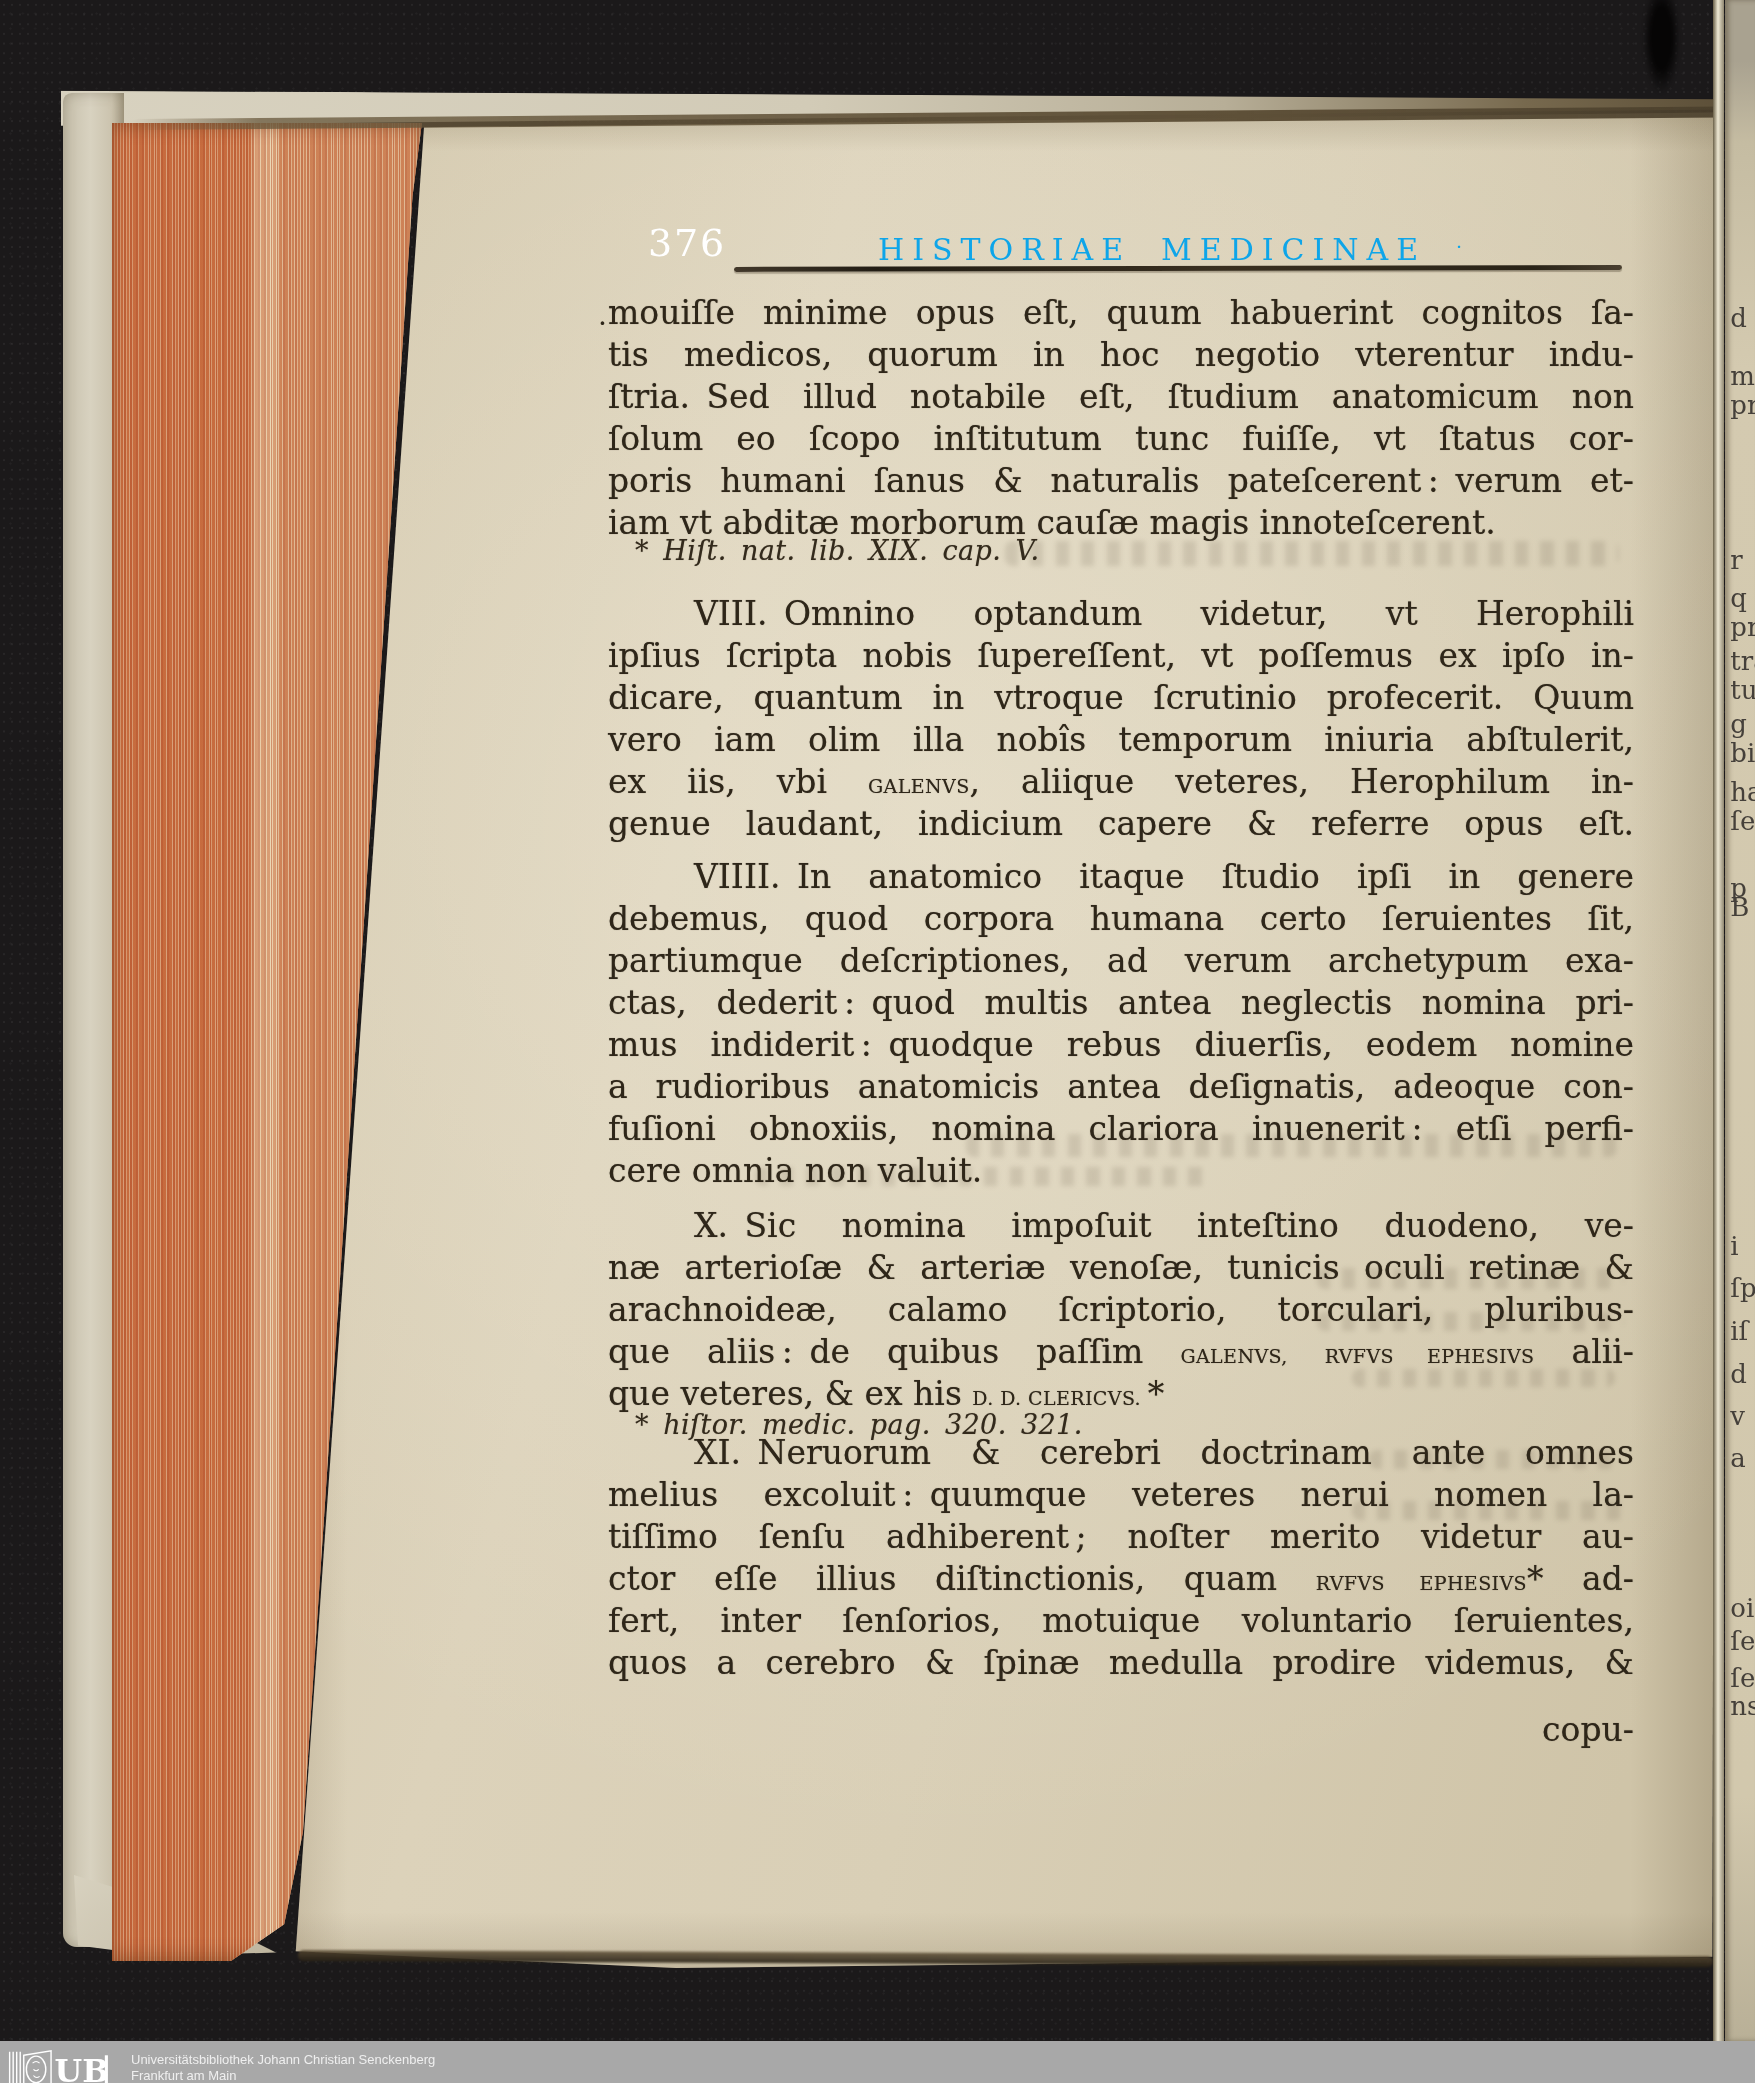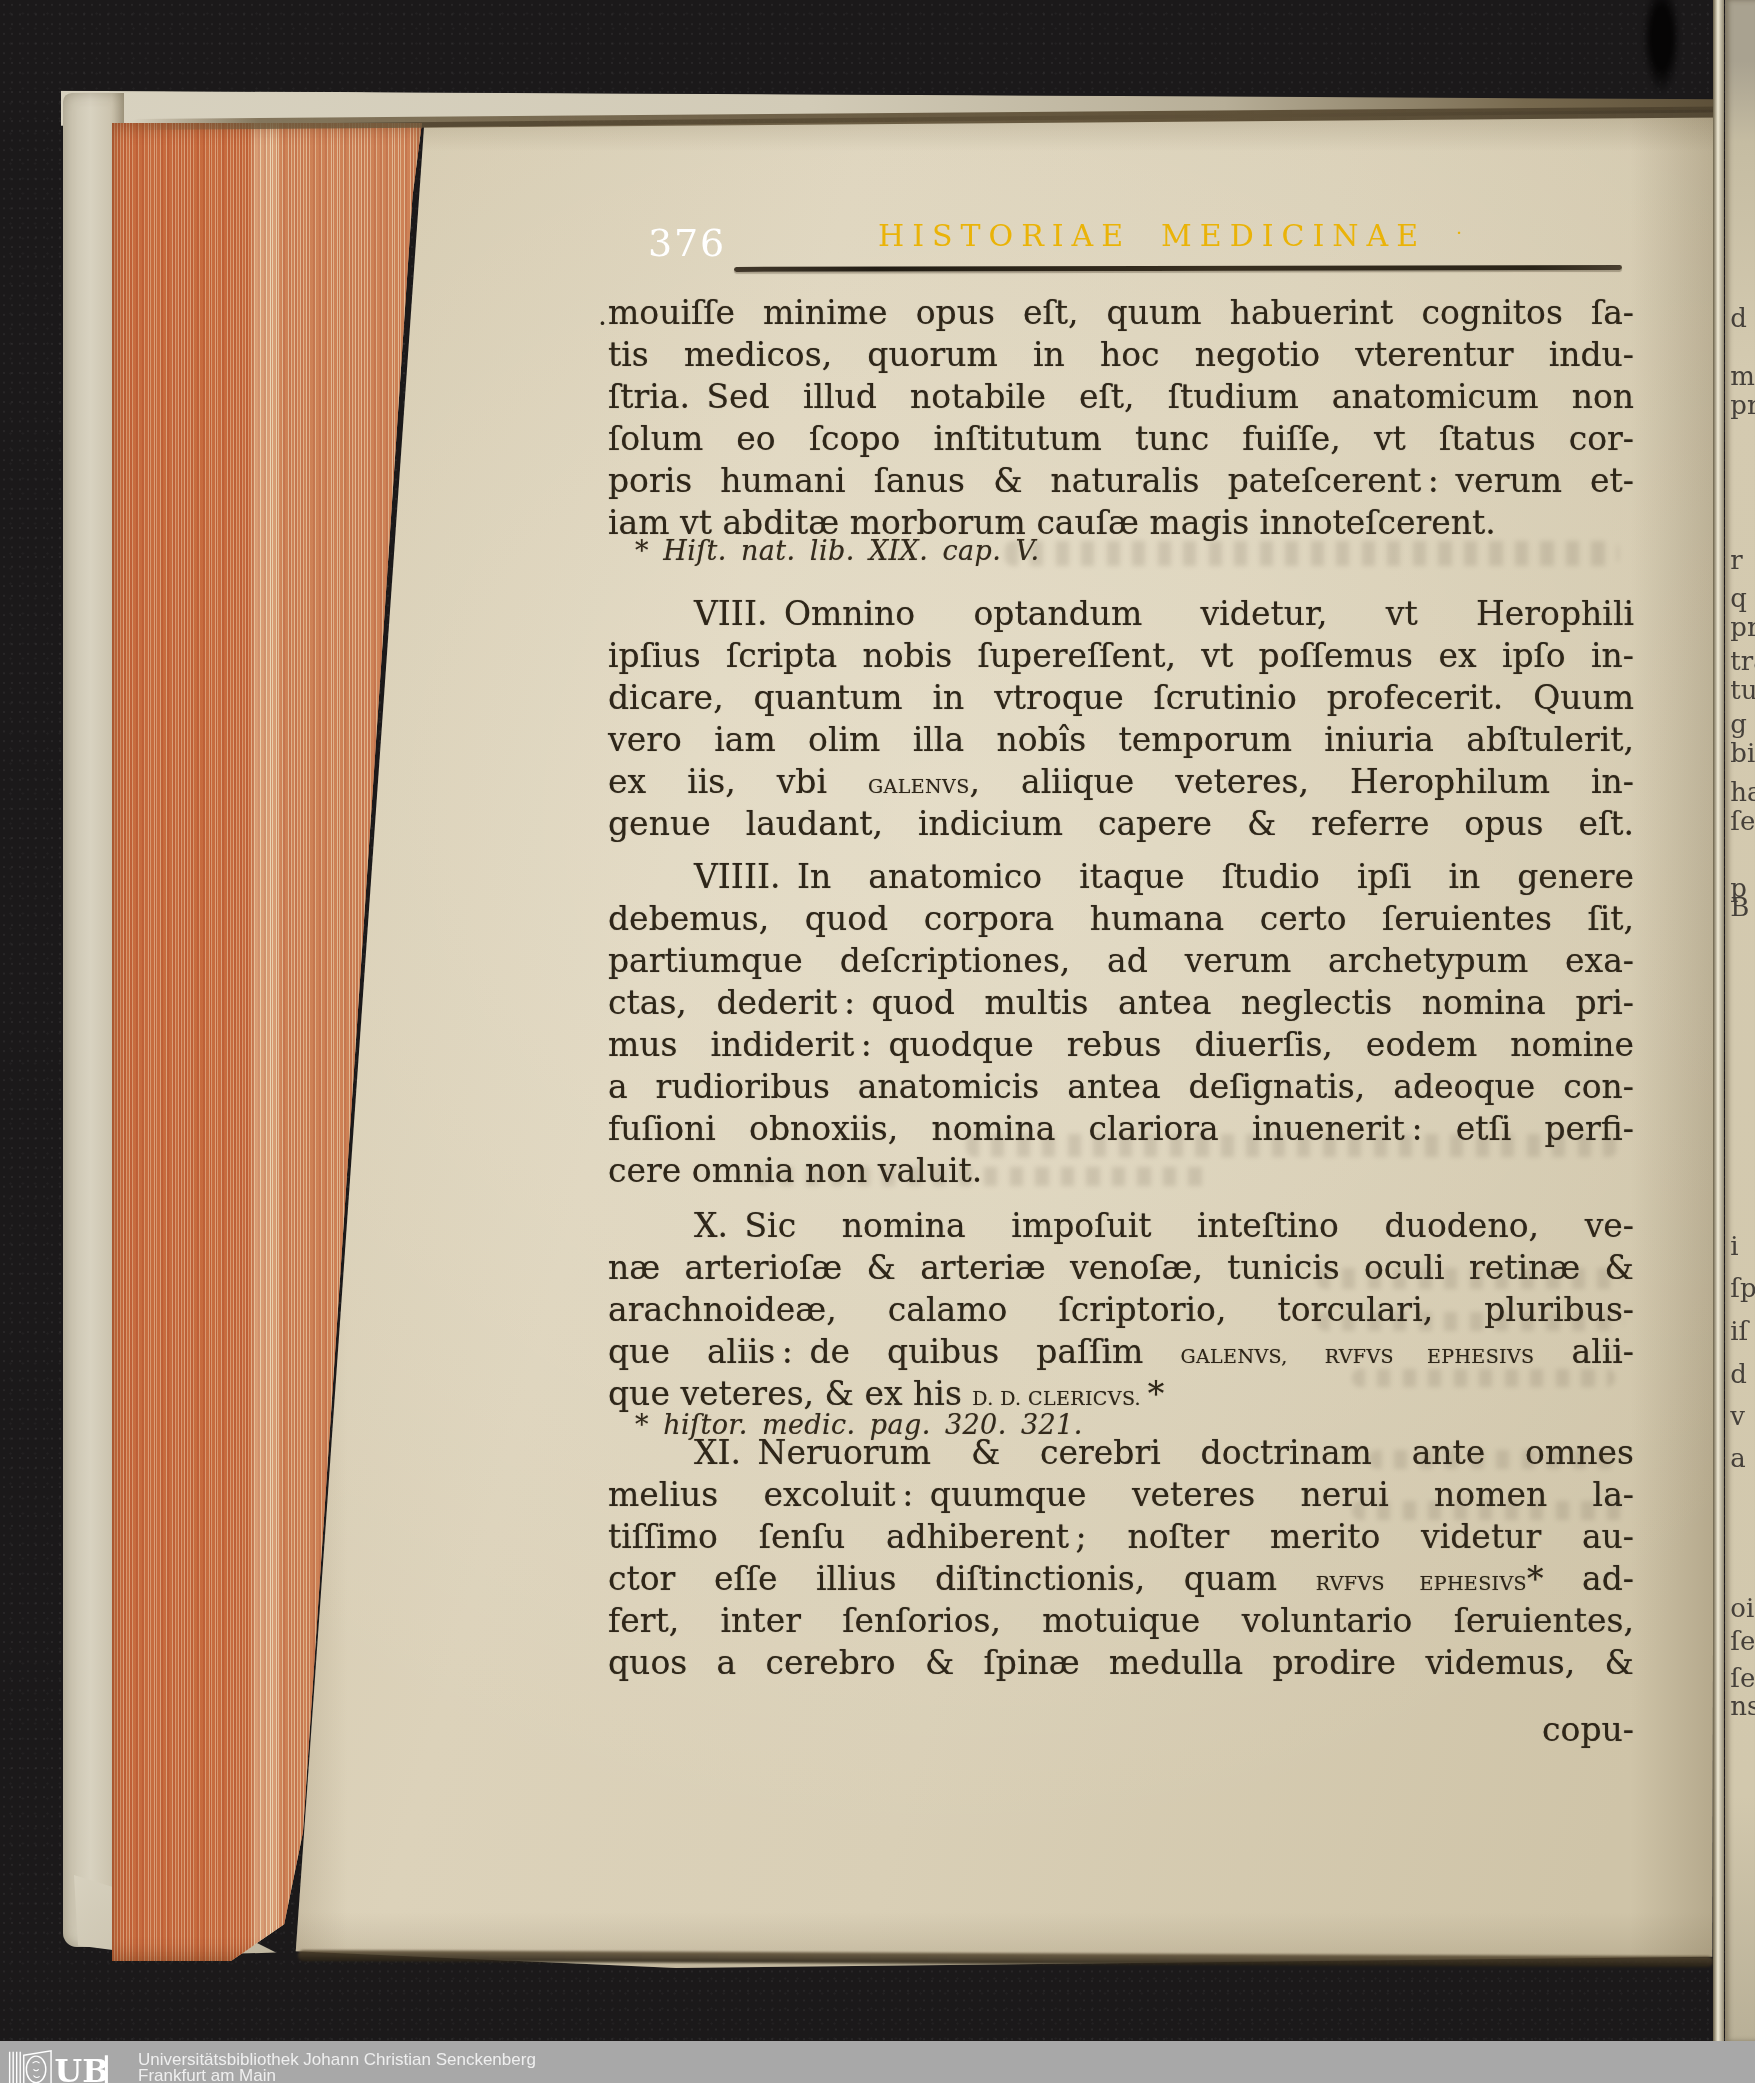--- a/index.html
+++ b/index.html
@@ -100,22 +100,22 @@
     box-shadow:inset 3.5px 0 5.3px rgba(70,60,40,.45);
   }
   .frag{
     position:absolute;left:5.3px;color:#45403a;font-size:26px;line-height:26px;
     font-family:"DejaVu Serif",serif;
   }
 
   
   .pagenum{position:absolute;left:648px;top:221px;z-index:10;font-size:38px;color:#ffffff;letter-spacing:1.8px;}
   .runtitle{
-    position:absolute;left:878px;top:218px;width:492px;z-index:10;text-align:left;
-    font-size:30px;letter-spacing:8px;word-spacing:12.3px;color:#eab308;white-space:nowrap;
+    position:absolute;left:878px;top:232px;width:492px;z-index:10;text-align:left;
+    font-size:30px;letter-spacing:8px;word-spacing:12.3px;color:#0ea5e9;white-space:nowrap;
   }
   .title-mark{font-size:19.3px;vertical-align:7px;letter-spacing:0;}
   .head-rule{
     position:absolute;left:734px;top:266px;width:888px;height:5.3px;z-index:10;
     transform:rotate(-0.12deg);border-radius:2.6px;
     background:linear-gradient(90deg,#42382a,#221d14 16%,#382f20 55%,#2a2418 90%,#4a4030);
     box-shadow:0 1.8px 0.9px rgba(70,58,40,.35);
   }
 
   .para{position:absolute;left:608px;width:1026px;z-index:10;color:#2e2619;}
@@ -156,21 +156,21 @@
   .sm7{left:1369px;top:1450px;width:255px;height:19.3px;}
   .sm8{left:1352px;top:1501px;width:272px;height:19.3px;}
 
   
   .bar{
     position:absolute;left:0;top:2041px;width:1756px;height:54px;z-index:20;
     background:#a8a8a8;display:flex;align-items:center;
   }
   .ub-logo{margin-left:7px;flex:0 0 auto;}
   .bar-text{
-    margin-left:27px;font-family:"Liberation Sans",sans-serif;font-size:17px;
+    margin-left:20px;font-family:"Liberation Sans",sans-serif;font-size:13px;
     line-height:16px;color:#efefef;
   }
 </style>
 </head>
 <body>
 
 <div class="bg-speckle"></div>
 
 <div class="cover-top"></div>
 <div class="cover-left"></div>

